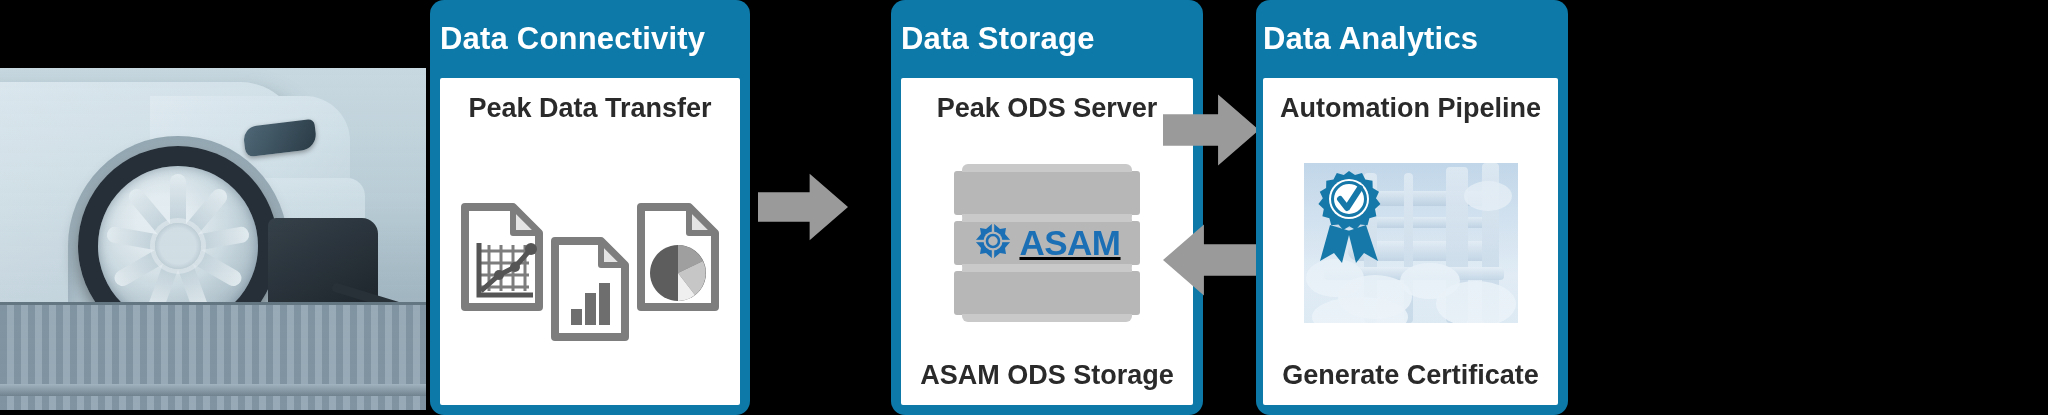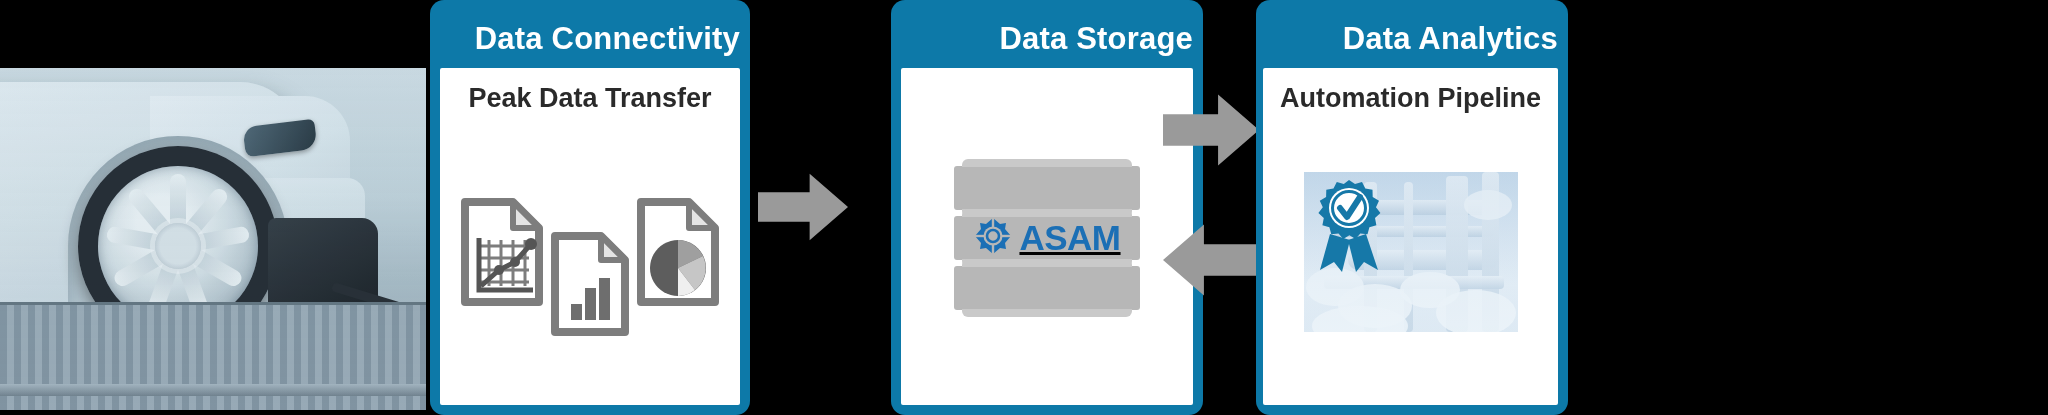--- a/index.html
+++ b/index.html
@@ -111,22 +111,22 @@
 
   
   .card{
     position:absolute; top:0; height:415px;
     background:var(--brand,#0d79a8);
     border-radius:14px;
     display:flex; flex-direction:column;
     padding:0 10px 10px 10px;
   }
   .card-title{
-    height:68px; line-height:78px;
-    color:#fff; text-align:right;
+    height:78px; line-height:78px;
+    color:#fff; text-align:left;
     font-size:31px; font-weight:bold;
     letter-spacing:.2px; white-space:nowrap;
   }
   .card-body{
     flex:1; background:#fff;
     display:flex; flex-direction:column;
     align-items:center; justify-content:space-between;
     padding:16px 6px 14px 6px;
     border-radius:2px;
   }
@@ -284,20 +284,21 @@
 
   <div class="arrow" style="left:758px; top:162px;">
     <svg width="90" height="90" viewBox="0 0 122 90">
       <polygon points="0,25 70,25 70,0 122,45 70,90 70,65 0,65" fill="#9a9a9a"></polygon>
     </svg>
   </div>
 
   <div class="card" style="left:891px; width:312px;">
     <div class="card-title">Data Storage</div>
     <div class="card-body">
+      <div class="card-label">Peak ODS Server</div>
 
       <div class="card-graphic">
         <div class="servers">
           <div class="srv"></div>
           <div class="srv">
             <div class="srv-logo">
               <span>
                 <svg width="40" height="40" viewBox="0 0 40 40">
                   <path d="M20 2 L27 8 L33 7 L32 13 L38 20 L32 27 L33 33 L27 32 L20 38 L13 32 L7 33 L8 27 L2 20 L8 13 L7 7 L13 8 Z" fill="#1b6fb5"></path>
                   <circle cx="20" cy="20" r="9.5" fill="#b7b7b7"></circle>
@@ -308,20 +309,21 @@
                   <line x1="29" y1="20" x2="38" y2="20" stroke="#b7b7b7" stroke-width="2.4"></line>
                 </svg>
               </span>
               <span class="asam-text">ASAM</span>
             </div>
           </div>
           <div class="srv"></div>
         </div>
       </div>
 
+      <div class="card-label">ASAM ODS Storage</div>
     </div>
   </div>
 
   <div class="arrow" style="left:1163px; top:88px;">
     <svg width="96" height="84" viewBox="0 0 122 90">
       <polygon points="0,25 70,25 70,0 122,45 70,90 70,65 0,65" fill="#9a9a9a"></polygon>
     </svg>
   </div>
 
   <div class="arrow" style="left:1163px; top:218px;">
@@ -360,16 +362,17 @@
               <path d="M39 2
                        l6.0 4.1 7.0-2.0 3.3 6.5 7.2 1.1 0.2 7.3 6.3 3.7-3.0 6.6 4.4 5.8-5.4 4.9 1.4 7.2-7.0 2.1-1.9 7.0-7.2-0.8-4.7 5.6-6.2-3.8-6.2 3.8-4.7-5.6-7.2 0.8-1.9-7.0-7.0-2.1 1.4-7.2-5.4-4.9 4.4-5.8-3.0-6.6 6.3-3.7 0.2-7.3 7.2-1.1 3.3-6.5 7.0 2.0Z" fill="#1678a8"></path>
               <circle cx="39" cy="30" r="20" fill="#ffffff"></circle>
               <circle cx="39" cy="30" r="16.5" fill="none" stroke="#1678a8" stroke-width="3"></circle>
               <polyline points="30,30 37,39 50,19" fill="none" stroke="#1678a8" stroke-width="6" stroke-linecap="round" stroke-linejoin="round"></polyline>
             </svg>
           </span>
         </div>
       </div>
 
+      <div class="card-label">Generate Certificate</div>
     </div>
   </div>
 
 </div>
 
 </body></html>

